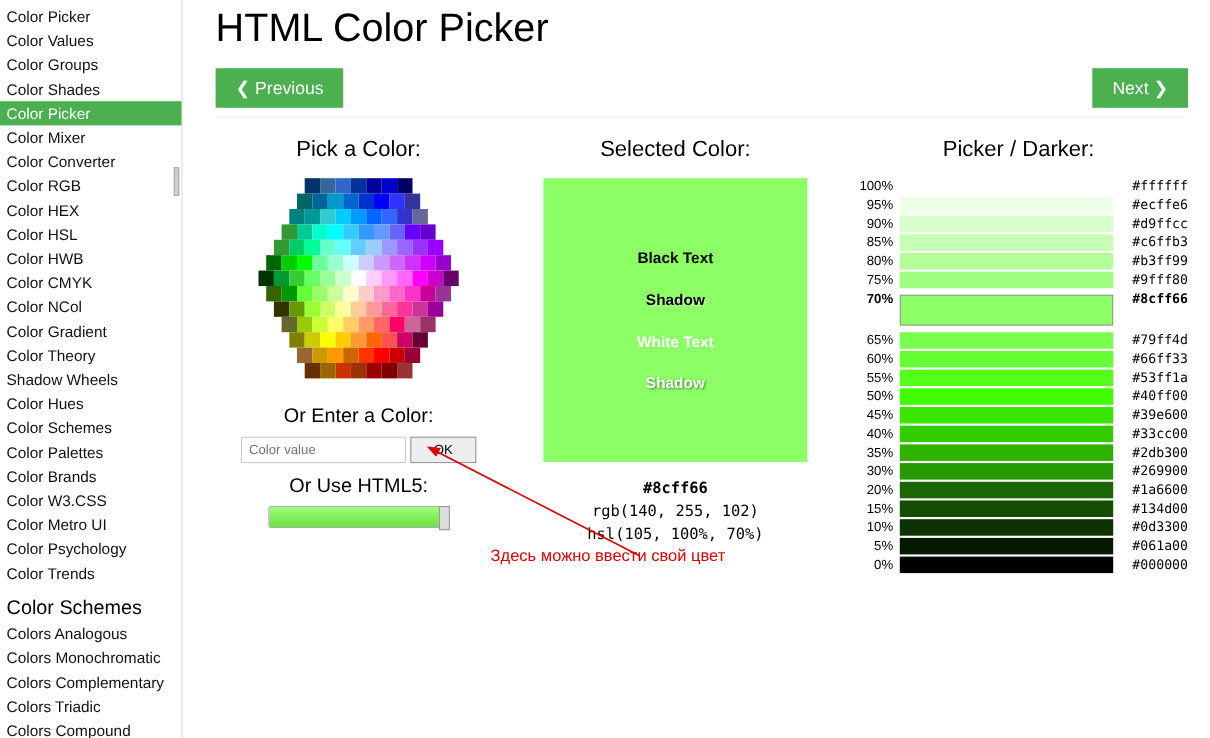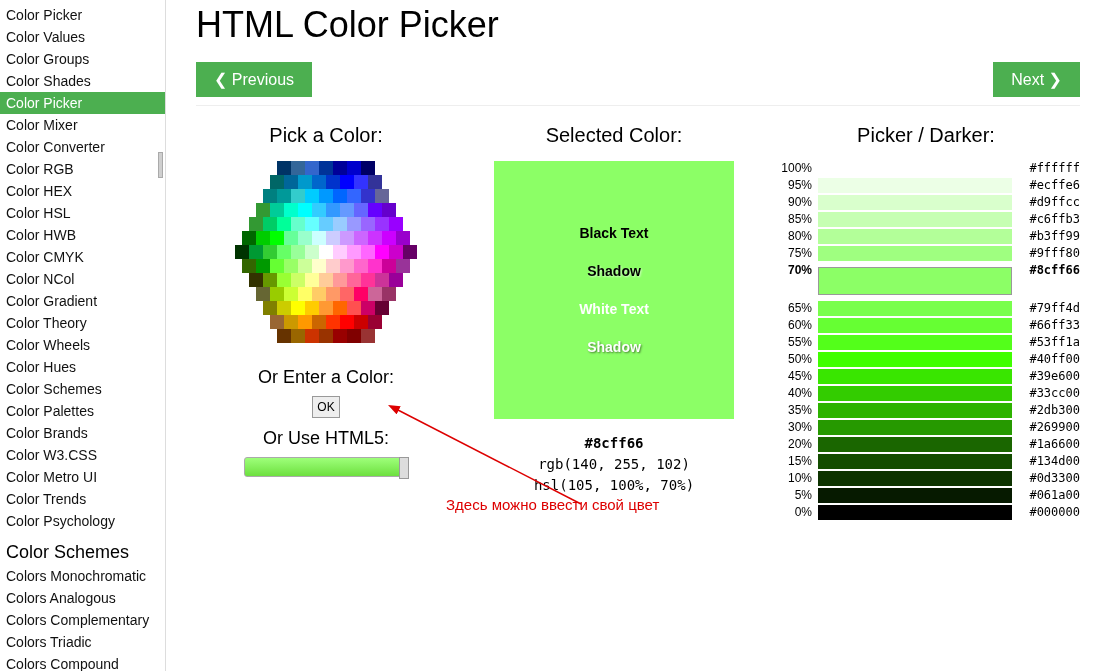--- a/index.html
+++ b/index.html
@@ -17,21 +17,21 @@
 .col1 { width: 260px; text-align: center; }
 .col2 { width: 280px; text-align: center; }
 .col3 { flex: 1; }
 .section-title { font-size: 20px; font-weight: 400; margin-bottom: 14px; text-align: center; }
 .hex-wheel { width: 200px; height: 190px; margin: 0 auto 16px; position: relative; }
 .hex-row { display: flex; justify-content: center; line-height: 0; }
 .hex-cell { width: 14px; height: 14px; margin: 0; display: inline-block; }
 .sub-title { font-size: 18px; font-weight: 400; margin: 10px 0 8px; }
 .input-row { display: flex; justify-content: center; gap: 4px; }
 .color-input { width: 150px; padding: 4px 6px; border: 1px solid #ccc; font-size: 12px; }
-.ok-btn { padding: 3px 4px; border: 1px solid #999; background: #eee; cursor: pointer; font-size: 12px; }
+.ok-btn { padding: 3px 20px; border: 1px solid #999; background: #eee; cursor: pointer; font-size: 12px; }
 .html5-slider { width: 165px; height: 20px; border: 1px solid #aaa; background: linear-gradient(#9eff7a,#6de03f); margin: 6px auto 0; border-radius: 3px; position: relative; }
 .html5-slider::after { content: ""; position: absolute; right: -1px; top: -1px; width: 8px; height: 20px; background: #ddd; border: 1px solid #999; }
 .swatch { width: 240px; height: 258px; background: #8cff66; margin: 0 auto 14px; display: flex; flex-direction: column; justify-content: center; align-items: center; gap: 22px; font-family: Verdana, sans-serif; font-weight: bold; font-size: 14px; }
 .swatch .bt { color: #000; }
 .swatch .bs { color: #000; text-shadow: 1px 1px 2px rgba(255,255,255,.6); }
 .swatch .wt { color: #fff; }
 .swatch .ws { color: #fff; text-shadow: 1px 1px 2px rgba(0,0,0,.5); }
 .codes { text-align: center; font-family: Consolas, monospace; font-size: 14px; line-height: 1.5; }
 .codes .hex { font-weight: bold; }
 .shade-row { display: flex; align-items: flex-start; gap: 6px; font-family: Verdana, sans-serif; font-size: 12px; margin-bottom: 2px; }
@@ -57,34 +57,34 @@
       <div class="sidebar-item">Color Mixer</div>
       <div class="sidebar-item">Color Converter</div>
       <div class="sidebar-item">Color RGB</div>
       <div class="sidebar-item">Color HEX</div>
       <div class="sidebar-item">Color HSL</div>
       <div class="sidebar-item">Color HWB</div>
       <div class="sidebar-item">Color CMYK</div>
       <div class="sidebar-item">Color NCol</div>
       <div class="sidebar-item">Color Gradient</div>
       <div class="sidebar-item">Color Theory</div>
-      <div class="sidebar-item">Color Wheels</div>
+      <div class="sidebar-item">Shadow Wheels</div>
       <div class="sidebar-item">Color Hues</div>
       <div class="sidebar-item">Color Schemes</div>
       <div class="sidebar-item">Color Palettes</div>
       <div class="sidebar-item">Color Brands</div>
       <div class="sidebar-item">Color W3.CSS</div>
       <div class="sidebar-item">Color Metro UI</div>
+      <div class="sidebar-item">Color Psychology</div>
       <div class="sidebar-item">Color Trends</div>
-      <div class="sidebar-item">Color Psychology</div>
     </div>
   <div class="sidebar-heading">Color Schemes</div>
   <div id="sidebar-schemes">
+      <div class="sidebar-item">Colors Analogous</div>
       <div class="sidebar-item">Colors Monochromatic</div>
-      <div class="sidebar-item">Colors Analogous</div>
       <div class="sidebar-item">Colors Complementary</div>
       <div class="sidebar-item">Colors Triadic</div>
       <div class="sidebar-item">Colors Compound</div>
     </div>
   <div class="scroll-handle"></div>
 </div>
 
 <div class="main">
   <h1>HTML Color Picker</h1>
   <div class="nav-row">
@@ -247,20 +247,21 @@
             <span class="hex-cell" style="background: rgb(153, 102, 0);"></span>
             <span class="hex-cell" style="background: rgb(204, 51, 0);"></span>
             <span class="hex-cell" style="background: rgb(153, 51, 0);"></span>
             <span class="hex-cell" style="background: rgb(153, 0, 0);"></span>
             <span class="hex-cell" style="background: rgb(128, 0, 0);"></span>
             <span class="hex-cell" style="background: rgb(153, 51, 51);"></span>
           </div>
         </div>
       <div class="sub-title">Or Enter a Color:</div>
       <div class="input-row">
+        <input class="color-input" placeholder="Color value" style="">
         <button class="ok-btn">OK</button>
       </div>
       <div class="sub-title">Or Use HTML5:</div>
       <div class="html5-slider"></div>
     </div>
 
     <div class="col2">
       <div class="section-title">Selected Color:</div>
       <div class="swatch">
         <span class="bt">Black Text</span>

